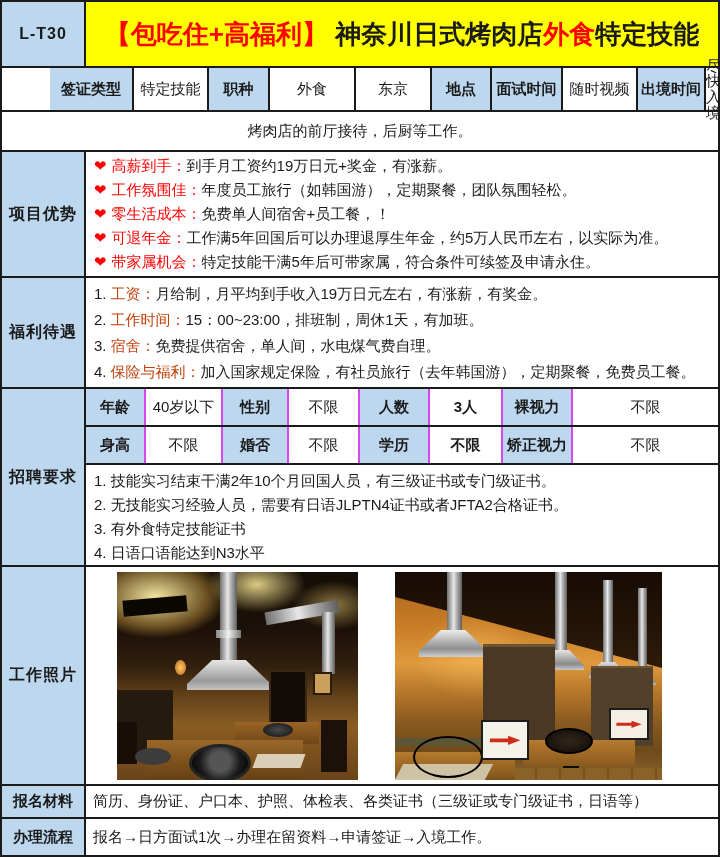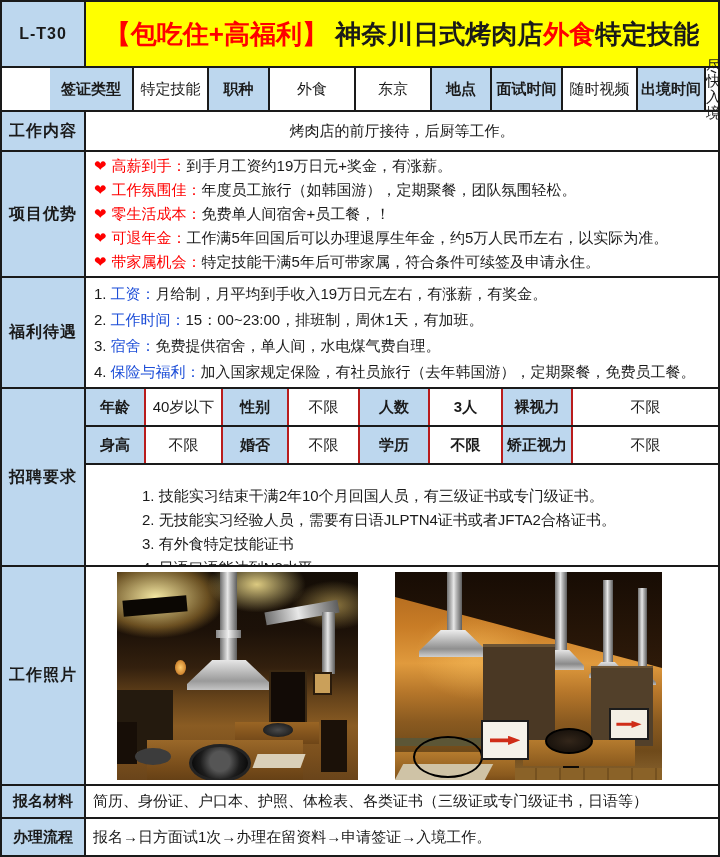--- a/index.html
+++ b/index.html
@@ -5,21 +5,21 @@
   html,body{margin:0;padding:0;background:#fff;}
   body{width:720px;height:857px;font-family:"Liberation Sans","DejaVu Sans",sans-serif;color:#1a1a1a;}
   .sheet{box-sizing:border-box;width:720px;height:857px;border:2px solid #1a1a1a;display:flex;flex-direction:column;background:#fff;}
   .row{display:flex;box-sizing:border-box;border-bottom:2px solid #1a1a1a;flex:0 0 auto;}
   .row.last{border-bottom:none;flex:1 1 auto;}
   .cell{box-sizing:border-box;border-right:2px solid #1a1a1a;display:flex;align-items:center;justify-content:center;}
   .cell:last-child{border-right:none;}
   .blue{background:#BDD7EE;font-weight:bold;}
   .labelcol{flex:0 0 84px;font-size:16px;letter-spacing:1px;text-align:center;}
   .red{color:#FF0000;}
-  .kw{color:#1d4ed8;}
+  .kw{color:#c2410c;}
 
   .r1{height:66px;}
   .code{font-size:16px;font-weight:bold;}
   .banner{flex:1;background:#FFFF00;font-weight:bold;font-size:26px;white-space:pre;}
   .r2{height:44px;font-size:15px;padding-left:48px;}
   .r2 .cell{text-align:center;line-height:1.05;}
   .r3{height:40px;}
   .valcell{flex:1;font-size:15px;}
   .center{justify-content:center;}
   .leftpad{justify-content:flex-start;padding-left:7px;padding-right:4px;}
@@ -29,25 +29,25 @@
   .listbox{flex:1;display:flex;flex-direction:column;justify-content:center;padding:3px 8px;border-right:none;align-items:stretch;}
   .line{font-size:15px;line-height:24px;white-space:nowrap;}
   .r5 .line{line-height:26px;}
   .heart{color:#FF0000;margin-right:5px;font-size:15px;}
   .num{margin-right:4px;}
 
   .r6{height:178px;}
   .reqwrap{flex:1;display:flex;flex-direction:column;border-right:none;align-items:stretch;justify-content:flex-start;}
   .itable{display:flex;flex-direction:column;}
   .irow{display:flex;height:38px;box-sizing:border-box;border-bottom:2px solid #1a1a1a;}
-  .icell{box-sizing:border-box;border-right:2px solid #b91c1c;display:flex;align-items:center;justify-content:center;font-size:15px;}
+  .icell{box-sizing:border-box;border-right:2px solid #d946ef;display:flex;align-items:center;justify-content:center;font-size:15px;}
   .icell:last-child{border-right:none;}
   .ic0{flex:0 0 60px;}.ic1{flex:0 0 77px;}.ic2{flex:0 0 66px;}.ic3{flex:0 0 71px;}
   .ic4{flex:0 0 70px;}.ic5{flex:0 0 73px;font-weight:bold;}.ic6{flex:0 0 70px;}.ic7{flex:1;}
-  .reqlist{padding:19px 8px;margin-left:48px;}
+  .reqlist{padding:4px 8px;}
   .reqlist .line{line-height:24px;}
 
   .r7{height:219px;}
   .photobox{flex:1;border-right:none;display:flex;align-items:flex-start;justify-content:flex-start;padding:5px 0 0 31px;gap:37px;background:#fff;}
   .photo{position:relative;overflow:hidden;flex:0 0 auto;height:208px;}
   .photo div{position:absolute;}
   .p-left{width:241px;background:
     radial-gradient(ellipse 95px 55px at 16% 12%, rgba(255,242,170,.95), rgba(255,195,80,.35) 55%, rgba(0,0,0,0) 75%),
     radial-gradient(ellipse 70px 40px at 58% 6%, rgba(255,235,150,.85), rgba(0,0,0,0) 70%),
     radial-gradient(ellipse 60px 35px at 90% 16%, rgba(255,220,120,.5), rgba(0,0,0,0) 70%),
@@ -121,21 +121,20 @@
     <div class="cell" style="flex:0 0 86px">外食</div>
     <div class="cell" style="flex:0 0 76px">东京</div>
     <div class="cell blue" style="flex:0 0 60px">地点</div>
     <div class="cell blue" style="flex:0 0 71px">面试时间</div>
     <div class="cell" style="flex:0 0 75px">随时视频</div>
     <div class="cell blue" style="flex:0 0 68px">出境时间</div>
     <div class="cell" style="flex:1">尽快入境</div>
   </div>
 
   <div class="row r3">
-    <div class="cell blue labelcol">工作内容</div>
     <div class="cell valcell center">烤肉店的前厅接待，后厨等工作。</div>
   </div>
 
   <div class="row r4">
     <div class="cell blue labelcol">项目优势</div>
     <div class="cell listbox">
       <div class="line"><span class="heart">❤</span><span class="red">高薪到手：</span><span>到手月工资约19万日元+奖金，有涨薪。</span></div>
       <div class="line"><span class="heart">❤</span><span class="red">工作氛围佳：</span><span>年度员工旅行（如韩国游），定期聚餐，团队氛围轻松。</span></div>
       <div class="line"><span class="heart">❤</span><span class="red">零生活成本：</span><span>免费单人间宿舍+员工餐，！</span></div>
       <div class="line"><span class="heart">❤</span><span class="red">可退年金：</span><span>工作满5年回国后可以办理退厚生年金，约5万人民币左右，以实际为准。</span></div>

